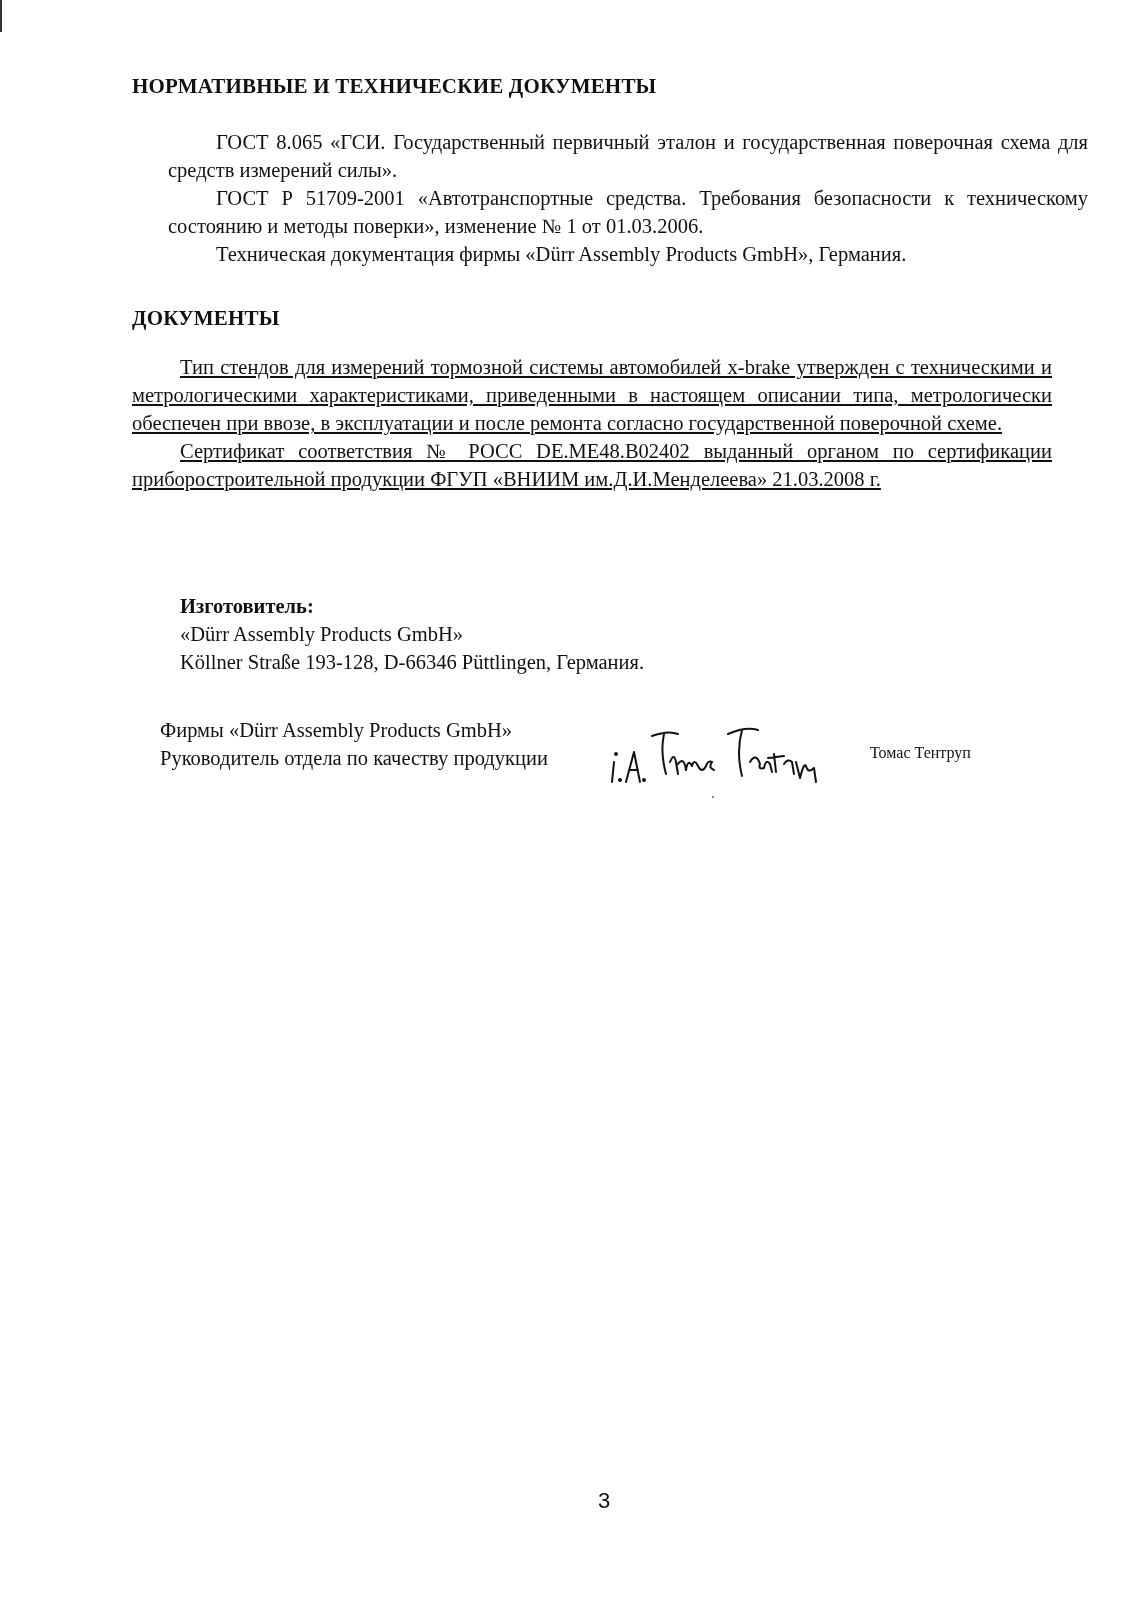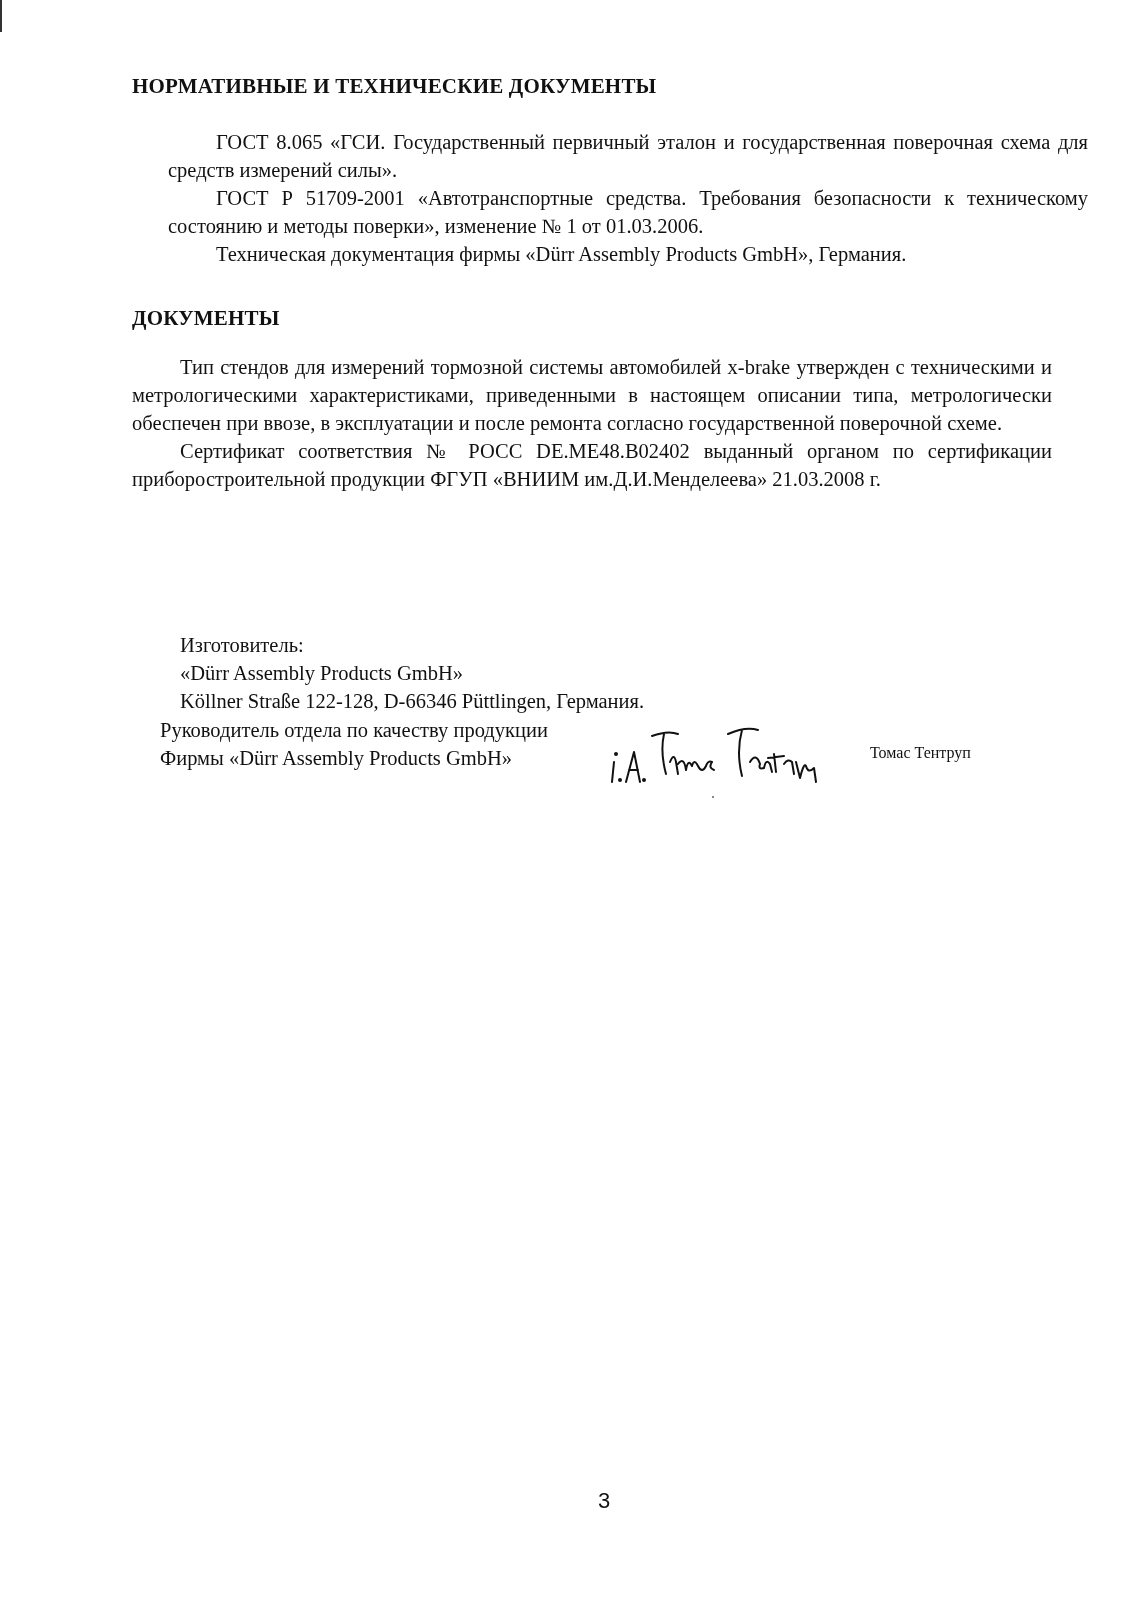--- a/index.html
+++ b/index.html
@@ -5,23 +5,23 @@
   html, body { margin: 0; padding: 0; background: #ffffff; }
   body { width: 1142px; height: 1604px; position: relative; overflow: hidden;
          font-family: "Liberation Serif", serif; color: #111; }
   .edge-mark { position: absolute; left: 0; top: 0; width: 2px; height: 32px; background: #333; }
   .page { position: absolute; left: 132px; top: 0; width: 920px; }
   .h { font-weight: bold; font-size: 21px; letter-spacing: 0.2px; }
   .h1 { position: absolute; top: 74px; left: 0; width: 920px; }
   .h2 { position: absolute; top: 306px; left: 0; width: 920px; }
   .para { font-size: 20.5px; line-height: 28px; text-align: justify; text-indent: 48px; margin: 0; }
   .block1 { position: absolute; top: 128px; left: 0; width: 920px; margin-left: 36px; }
-  .block2 { position: absolute; top: 353px; left: 0; width: 920px; }
+  .block2 { position: absolute; top: 353px; left: 0; width: 920px; text-decoration: underline; }
   .mfr { position: absolute; top: 592px; left: 48px; font-size: 20.5px; line-height: 28px; }
-  .mfr .label { font-weight: normal; margin-top: 39px; }
+  .mfr .label { font-weight: bold; }
   .sig { position: absolute; top: 716px; left: 28px; font-size: 20.5px; line-height: 28px; }
   .signature { position: absolute; top: 722px; left: 476px; width: 240px; height: 70px; }
   .signame { position: absolute; top: 744px; left: 738px; font-size: 16px; }
   .pageno { position: absolute; top: 1488px; left: 598px; font-family: "Liberation Sans", sans-serif; font-size: 22px; }
   .dot { position: absolute; top: 796px; left: 580px; width: 2px; height: 2px; background: #888; }
 </style>
 </head>
 <body>
 
 <div class="edge-mark"></div>
@@ -38,26 +38,26 @@
   <div class="h h2">ДОКУМЕНТЫ</div>
 
   <div class="block2">
     <p class="para">Тип стендов для измерений тормозной системы автомобилей x-brake утвержден с техническими и метрологическими характеристиками, приведенными в настоящем описании типа, метрологически обеспечен при ввозе, в эксплуатации и после ремонта согласно государственной поверочной схеме.</p>
     <p class="para">Сертификат соответствия № РОСС DE.ME48.B02402 выданный органом по сертификации приборостроительной продукции ФГУП «ВНИИМ им.Д.И.Менделеева» 21.03.2008 г.</p>
   </div>
 
   <div class="mfr">
     <div class="label">Изготовитель:</div>
     <div>«Dürr Assembly Products GmbH»</div>
-    <div>Köllner Straße 122-128, D-66346 Püttlingen, Германия.</div>
+    <div>Köllner Straße 193-128, D-66346 Püttlingen, Германия.</div>
   </div>
 
   <div class="sig">
+    <div>Фирмы «Dürr Assembly Products GmbH»</div>
     <div>Руководитель отдела по качеству продукции</div>
-    <div>Фирмы «Dürr Assembly Products GmbH»</div>
   </div>
 
   <svg class="signature" viewBox="0 0 240 70" fill="none" stroke="#111" stroke-width="2" stroke-linecap="round" stroke-linejoin="round">
     <path d="M6 40 L4 60"></path>
     <circle cx="8" cy="32" r="1" fill="#111"></circle>
     <circle cx="12" cy="58" r="1" fill="#111"></circle>
     <path d="M18 60 L26 30 L32 60 M21 48 L30 48"></path>
     <circle cx="36" cy="58" r="1" fill="#111"></circle>
     <path d="M44 14 Q60 8 70 12 M56 12 Q52 30 58 52 M62 40 Q66 30 68 40 L70 52 M70 42 Q76 34 78 48 Q80 36 84 44 Q86 36 90 44 Q94 52 98 44 Q100 38 104 40 Q100 46 106 48"></path>
     <path d="M120 12 Q138 4 150 8 M134 8 Q128 30 134 54 M142 40 Q148 30 152 42 Q150 48 156 46 Q158 36 162 42 L164 50 M166 32 L168 50 M160 36 L176 34 M176 42 Q180 36 184 40 L186 52 M188 40 L192 56 Q196 40 198 44 Q200 52 206 46 L208 60"></path>

